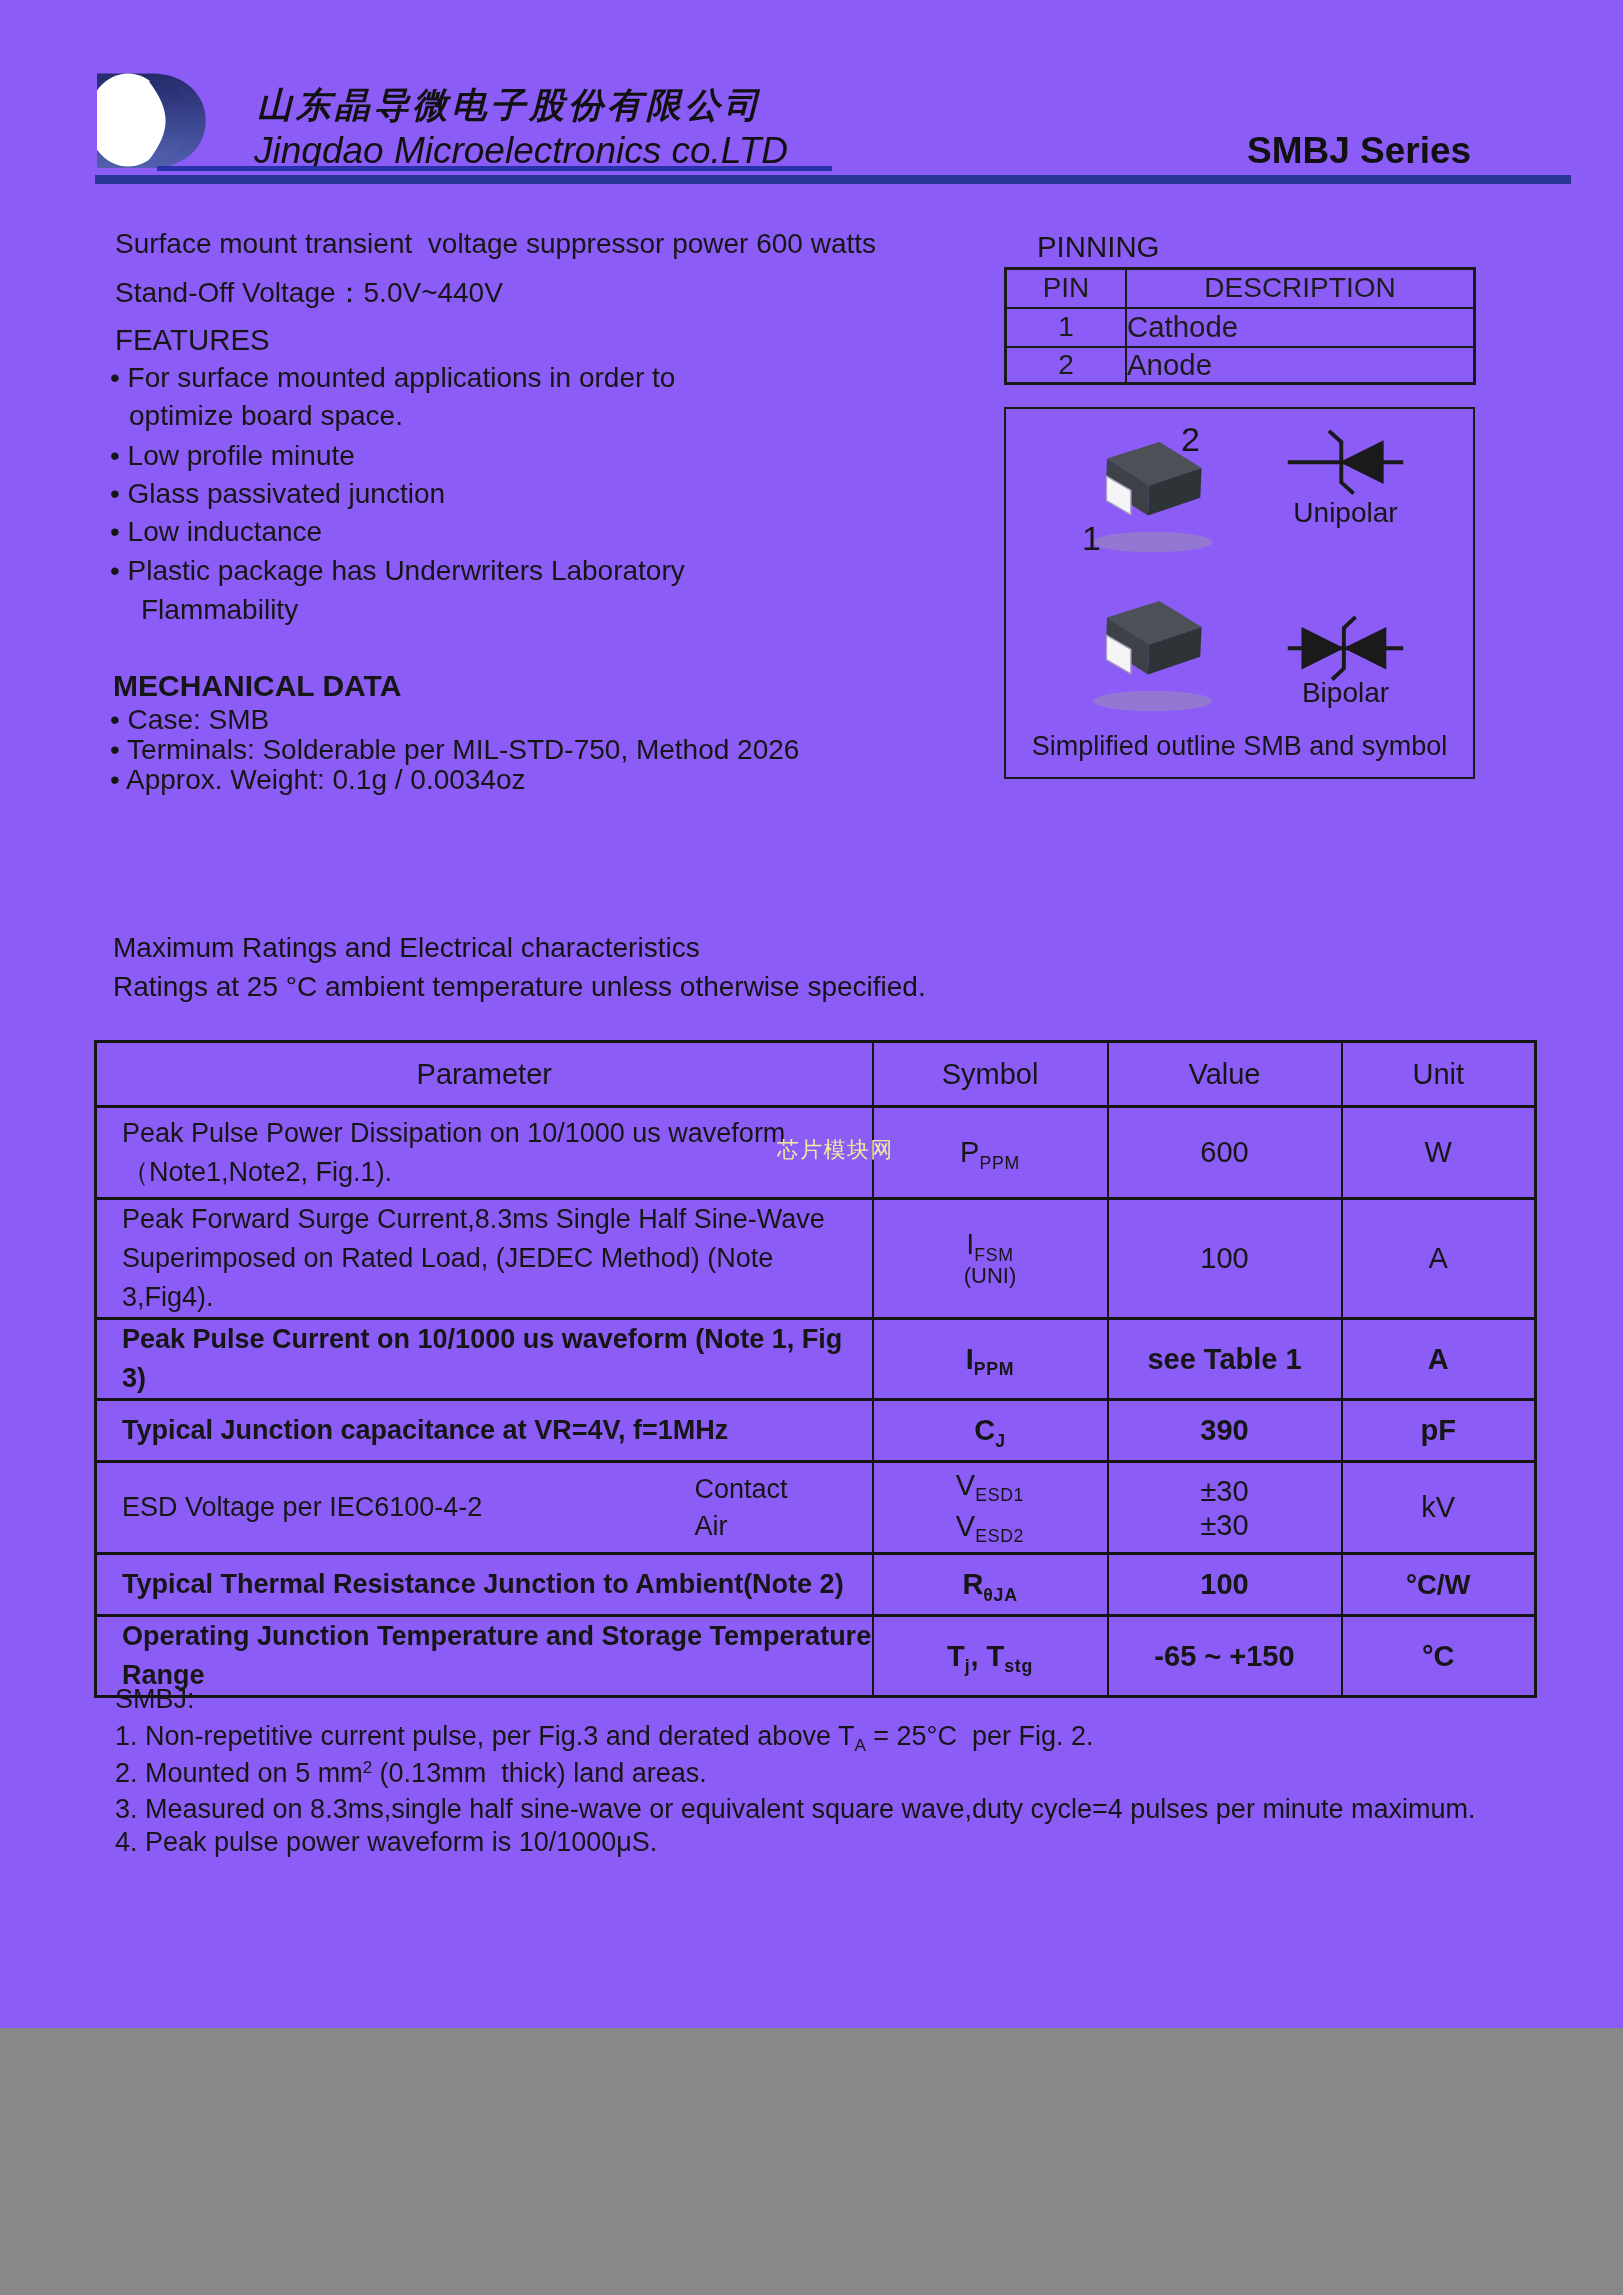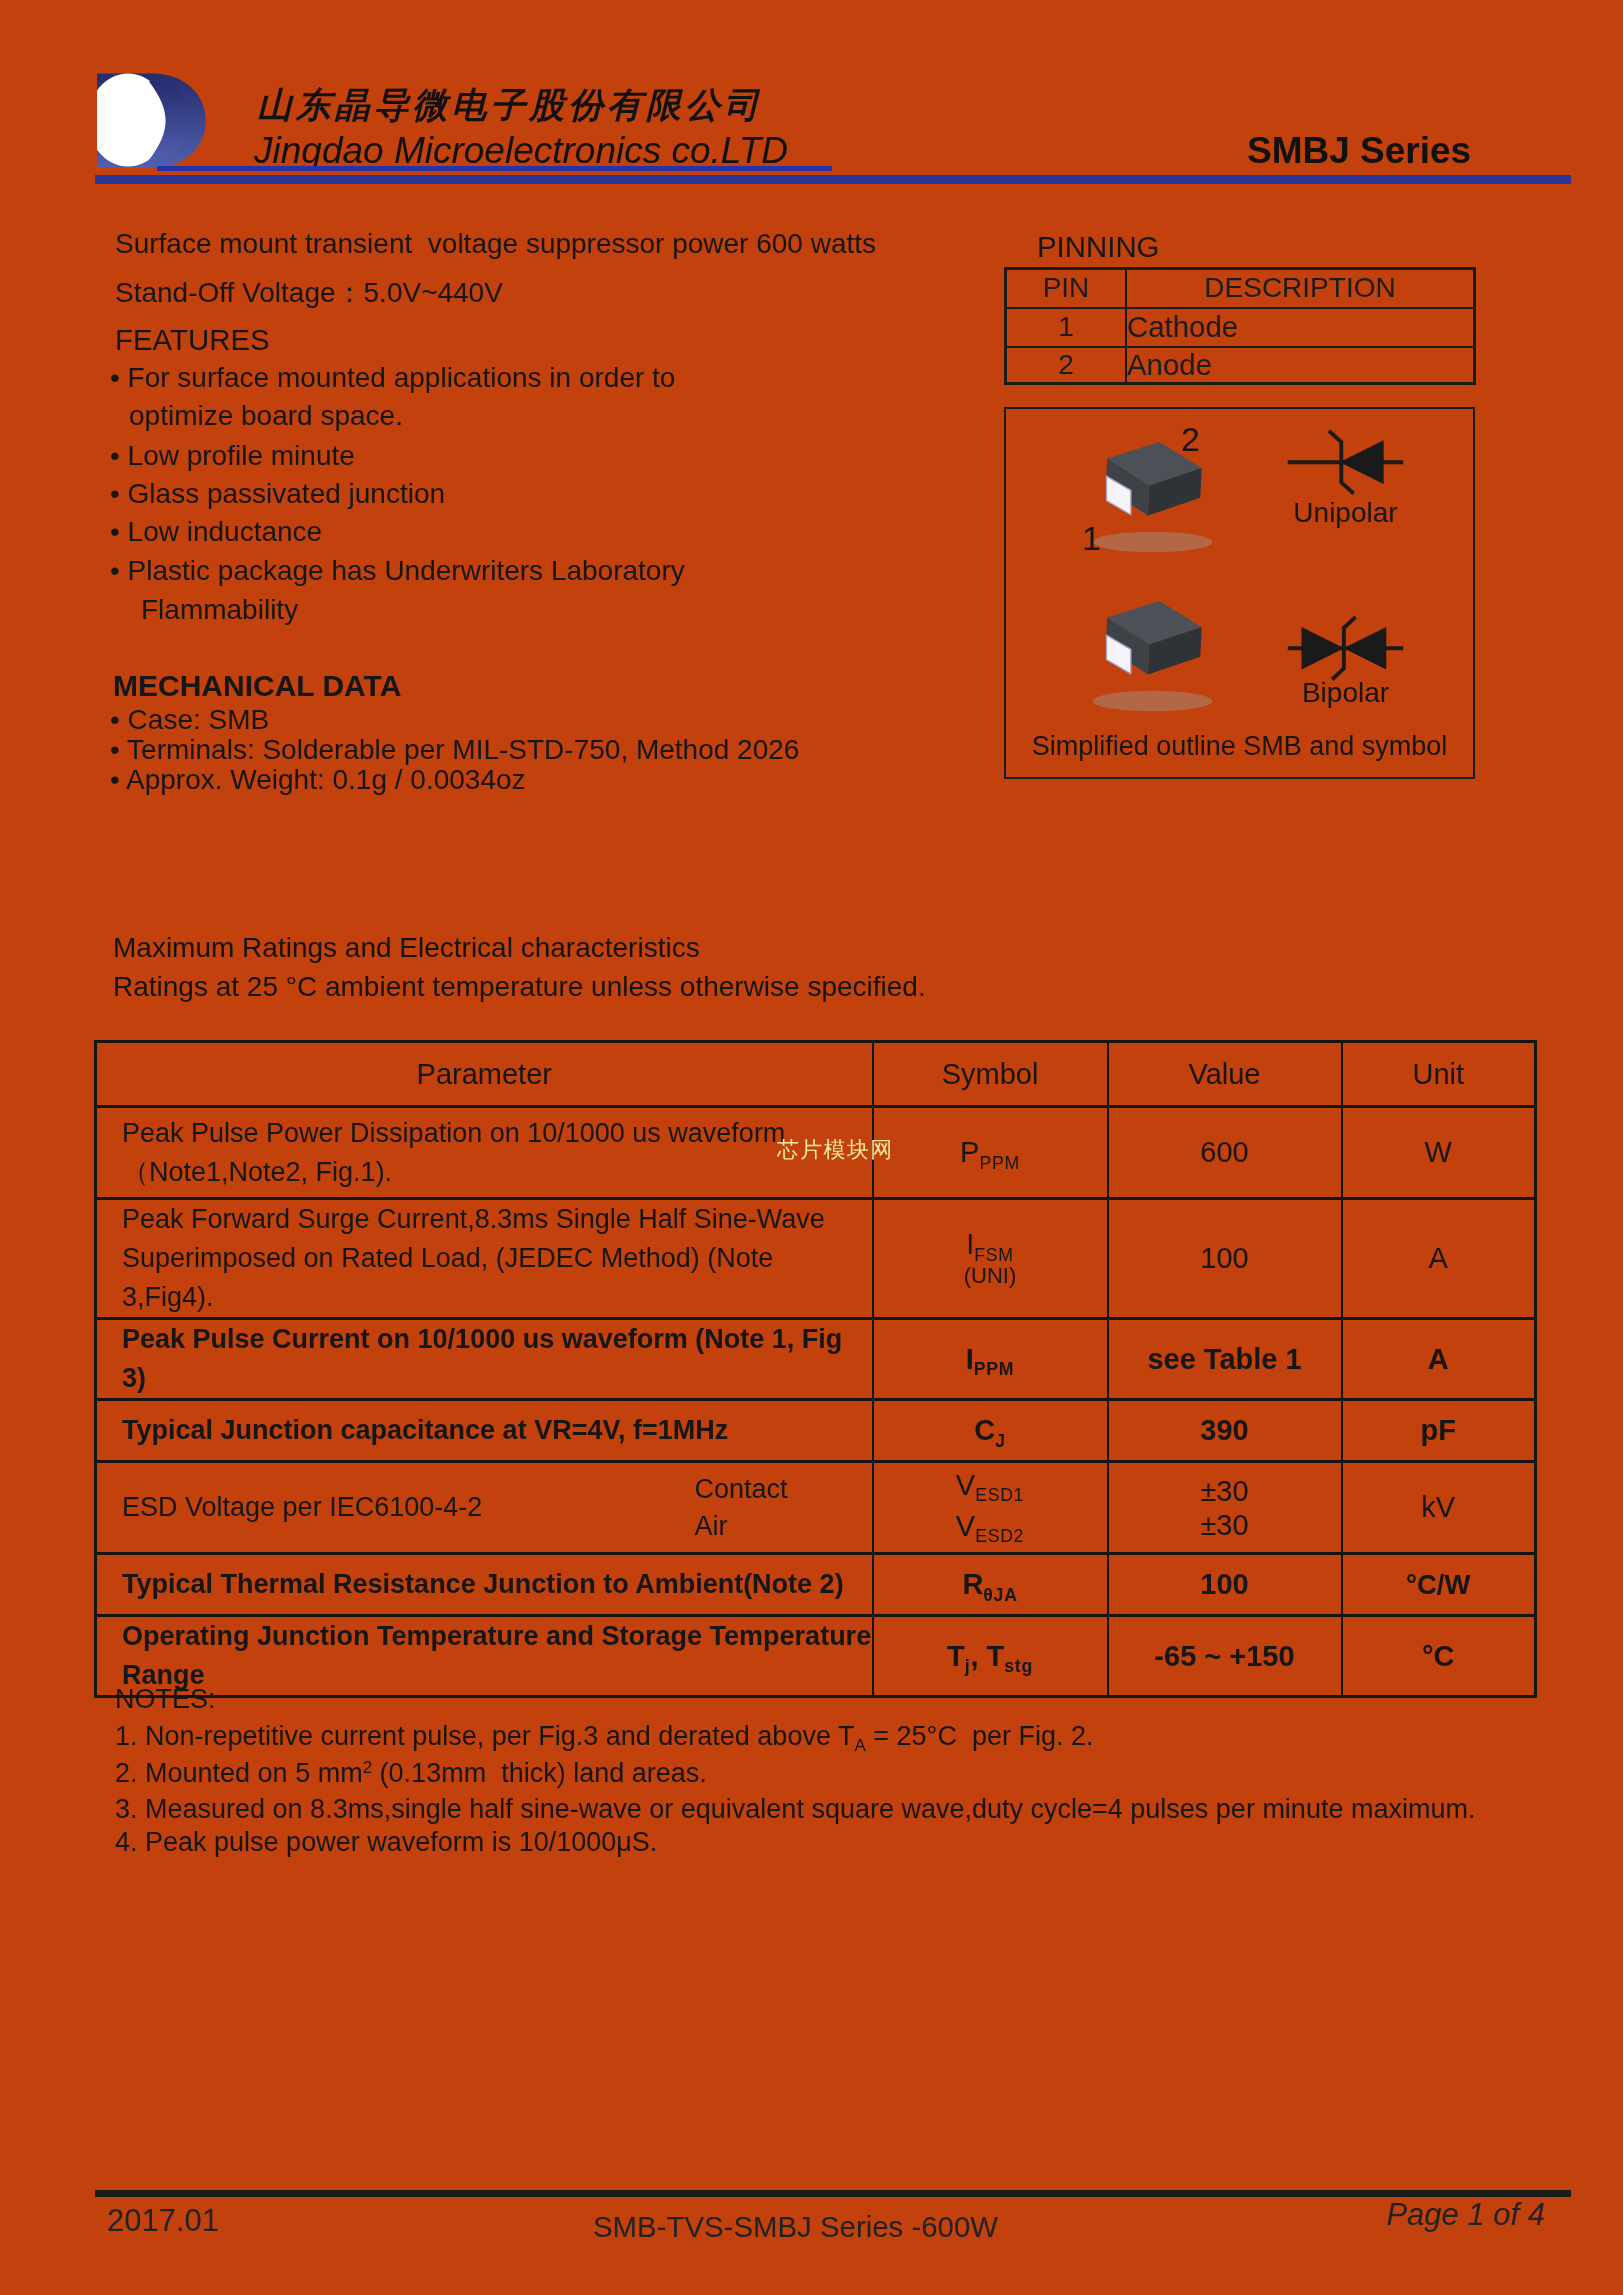--- a/index.html
+++ b/index.html
@@ -1,17 +1,17 @@
 <!DOCTYPE html>
 <html style="font-size:10.5px"><head>
 <meta charset="utf-8">
 <style>
   html,body { margin:0; padding:0; background:#888; }
   .page {
-    position:relative; width:1623px; height:2295px; background:#c2410c;
+    position:relative; width:1623px; height:2028px; background:#8b5cf6;
     font-family:"Liberation Sans", sans-serif; color:#1c1c1c; overflow:hidden;
   }
   .abs { position:absolute; }
 
   
   .company-cn { left:257px; top:82px; font-size:35px; font-weight:700; font-style:italic; letter-spacing:3.9px; color:#111; }
   .company-en { left:254px; top:130px; font-size:37px; font-style:italic; color:#111; }
   .series-title { left:1247px; top:130px; width:281px; text-align:left; font-size:37px; font-weight:700; color:#111; }
   .rule-thin { left:157px; top:166px; width:675px; height:4.6px; background:#2832a8; }
   .rule-thick { left:95px; top:175px; width:1476px; height:8.5px; background:#2a3694; }
@@ -271,21 +271,21 @@
       <td class="c-sym">
         <span>T</span><span class="sym-sub">j</span><span>, T</span><span class="sym-sub">stg</span>
       </td>
       <td class="c-val">-65 ~ +150</td>
       <td class="c-unit">°C</td>
     </tr>
   </tbody>
     </table>
   <div class="abs watermark">芯片模块网</div>
 
-  <div class="abs notes-line" style="top:1684px">NOTES:</div>
+  <div class="abs notes-line" style="top:1684px">SMBJ:</div>
   <div class="abs notes-line" style="top:1721px"><span>1. Non-repetitive current pulse, per Fig.3 and derated above T</span><span class="note-sub">A</span><span> = 25°C  per Fig. 2.</span></div>
   <div class="abs notes-line" style="top:1758px"><span>2. Mounted on 5 mm</span><span class="note-sup">2</span><span> (0.13mm  thick) land areas.</span></div>
   <div class="abs notes-line" style="top:1794px">3. Measured on 8.3ms,single half sine-wave or equivalent square wave,duty cycle=4 pulses per minute maximum.</div>
   <div class="abs notes-line" style="top:1827px">4. Peak pulse power waveform is 10/1000μS.</div>
 
   <div class="abs footer-bar"></div>
   <div class="abs footer-date">2017.01</div>
   <div class="abs footer-center">SMB-TVS-SMBJ Series -600W</div>
   <div class="abs footer-page">Page 1 of 4</div>
 

